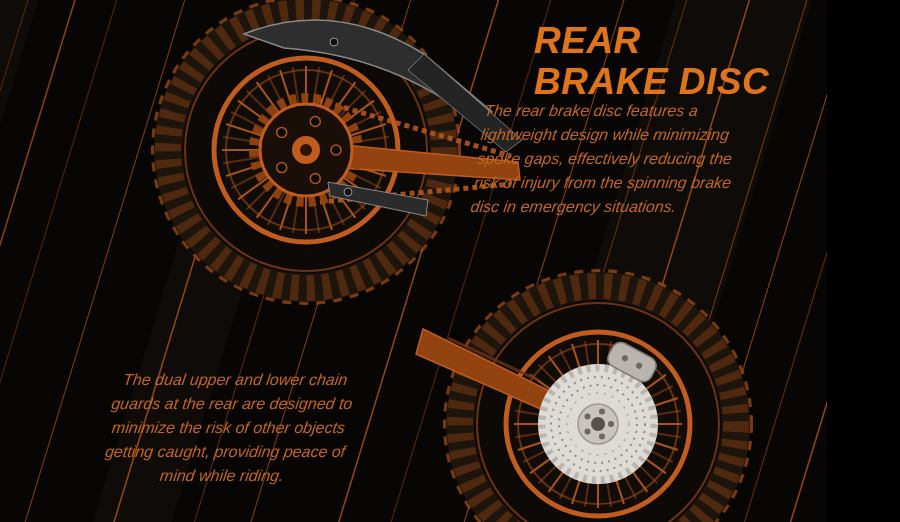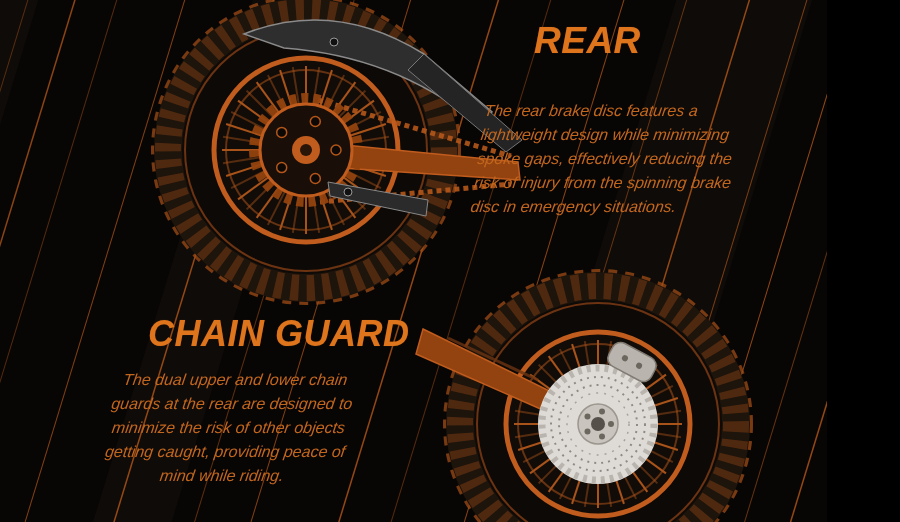--- a/index.html
+++ b/index.html
@@ -141,19 +141,19 @@
       <g transform="translate(34,-62) rotate(28)">
         <rect x="-24" y="-13" width="48" height="26" rx="9" fill="#b9b5ae" stroke="#807b73" stroke-width="1.5"></rect>
         <circle cx="-8" cy="0" r="3" fill="#6b675f"></circle>
         <circle cx="8" cy="0" r="3" fill="#6b675f"></circle>
       </g>
     </g>
   </svg>
 
   <div id="h-rear" class="heading">
     <div>REAR</div>
+    <div>BRAKE DISC</div>
   </div>
   <div id="b-rear" class="body-text">The rear brake disc features a lightweight design while minimizing spoke gaps, effectively reducing the risk of injury from the spinning brake disc in emergency situations.</div>
 
-  <div id="h-chain" class="heading">CHAIN GUARD</div>
   <div id="b-chain" class="body-text">The dual upper and lower chain guards at the rear are designed to minimize the risk of other objects getting caught, providing peace of mind while riding.</div>
 
 </div>
 
 </body></html>

